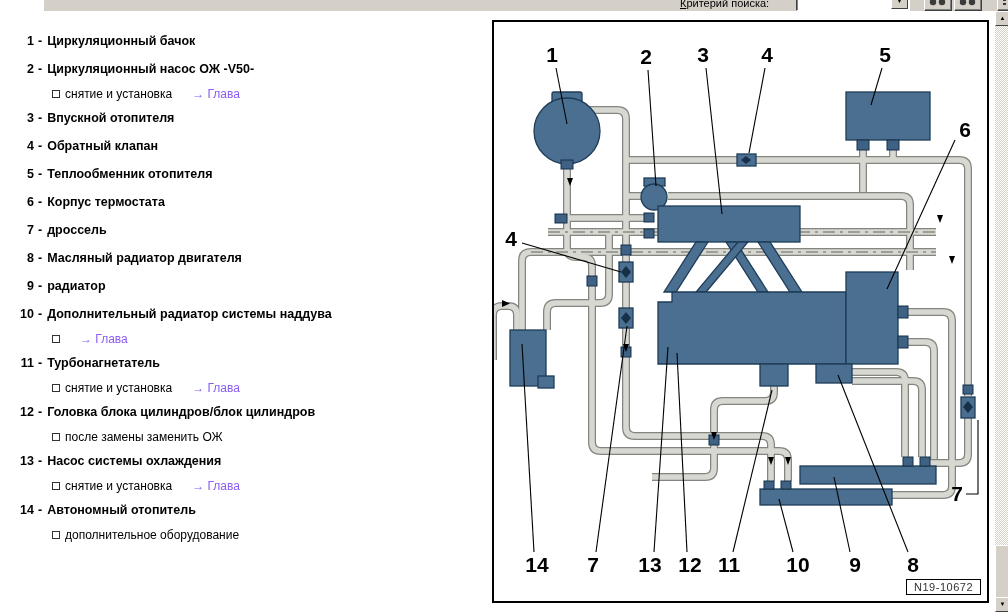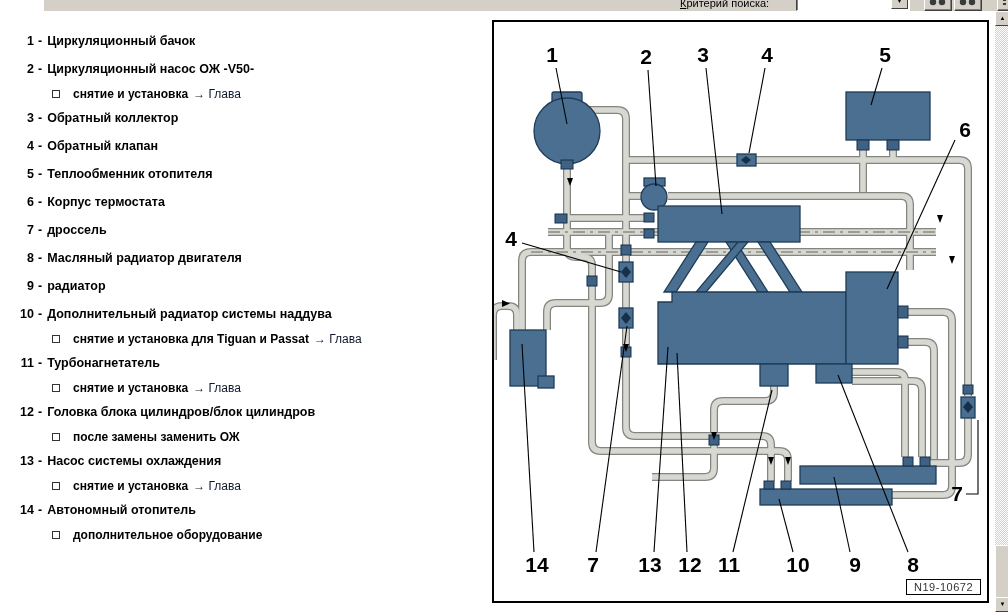--- a/index.html
+++ b/index.html
@@ -25,22 +25,22 @@
         box-shadow:inset -1px -1px 0 #808080;}
   .tbtn svg{position:absolute;left:4px;top:4px;}
 
   
   #parts-list{position:absolute;left:0;top:12px;width:480px;padding:15px 0 0 10px;box-sizing:border-box;color:#000;}
   .main-row{height:28px;display:flex;align-items:center;font-weight:bold;font-size:12.5px;}
   .main-row .num{width:24px;text-align:right;}
   .main-row .dash{margin:0 5px 0 4px;}
   .sub-row{height:21px;display:flex;align-items:center;font-size:12px;}
   .sub-row .bullet{width:6px;height:6px;border:1px solid #333;margin-left:42px;flex:0 0 auto;}
-  .sub-row .stext{margin-left:13px;font-weight:bold;}
-  .sub-row .chap{color:#0f172a;margin-left:5px;cursor:pointer;}
+  .sub-row .stext{margin-left:5px;}
+  .sub-row .chap{color:#8b5cf6;margin-left:20px;cursor:pointer;}
 
   
   #diagram-panel{position:absolute;left:492px;top:20px;width:493px;height:579px;
                  border:2px solid #000;background:#fff;z-index:2;}
   #diagram-panel svg{display:block;}
   .comp{fill:#4b6f91;stroke:#1e3c58;stroke-width:1.3;}
   .comp2{fill:#3f6183;stroke:#16304a;stroke-width:1;}
   .pipes-o{fill:none;stroke:#85857f;stroke-width:8;stroke-linejoin:round;stroke-linecap:butt;}
   .pipes-i{fill:none;stroke:#d8d8d3;stroke-width:5.5;stroke-linejoin:round;stroke-linecap:butt;}
   .dashov{fill:none;stroke:#8a8a84;stroke-width:1.6;stroke-dasharray:12 5 3 5;}
@@ -127,21 +127,21 @@
         <span class="lbl">Циркуляционный насос ОЖ -V50-</span>
       </div>
       <div class="sub-row">
         <span class="bullet"></span>
         <span class="stext">снятие и установка</span>
         <span class="chap">→ Глава</span>
       </div>
       <div class="main-row">
         <span class="num">3</span>
         <span class="dash">-</span>
-        <span class="lbl">Обратный коллектор</span>
+        <span class="lbl">Впускной отопителя</span>
       </div>
       <div class="main-row">
         <span class="num">4</span>
         <span class="dash">-</span>
         <span class="lbl">Обратный клапан</span>
       </div>
       <div class="main-row">
         <span class="num">5</span>
         <span class="dash">-</span>
         <span class="lbl">Теплообменник отопителя</span>
@@ -166,21 +166,20 @@
         <span class="dash">-</span>
         <span class="lbl">радиатор</span>
       </div>
       <div class="main-row">
         <span class="num">10</span>
         <span class="dash">-</span>
         <span class="lbl">Дополнительный радиатор системы наддува</span>
       </div>
       <div class="sub-row">
         <span class="bullet"></span>
-        <span class="stext">снятие и установка для Tiguan и Passat</span>
         <span class="chap">→ Глава</span>
       </div>
       <div class="main-row">
         <span class="num">11</span>
         <span class="dash">-</span>
         <span class="lbl">Турбонагнетатель</span>
       </div>
       <div class="sub-row">
         <span class="bullet"></span>
         <span class="stext">снятие и установка</span>

